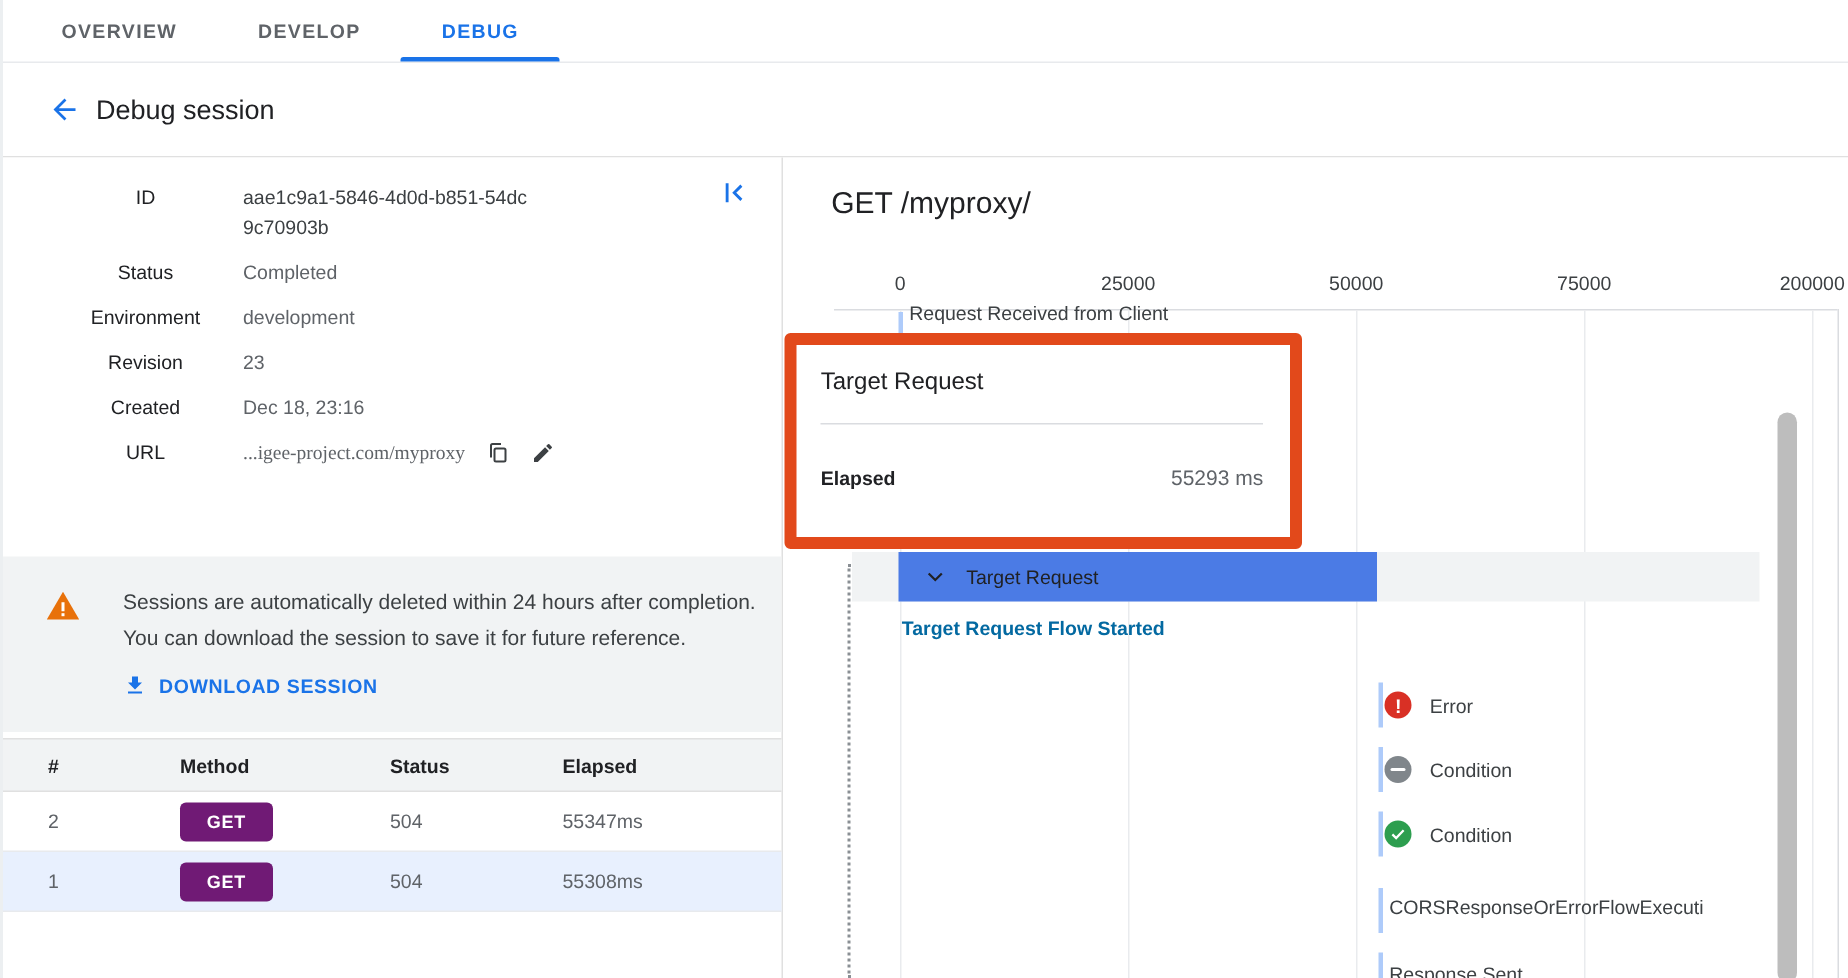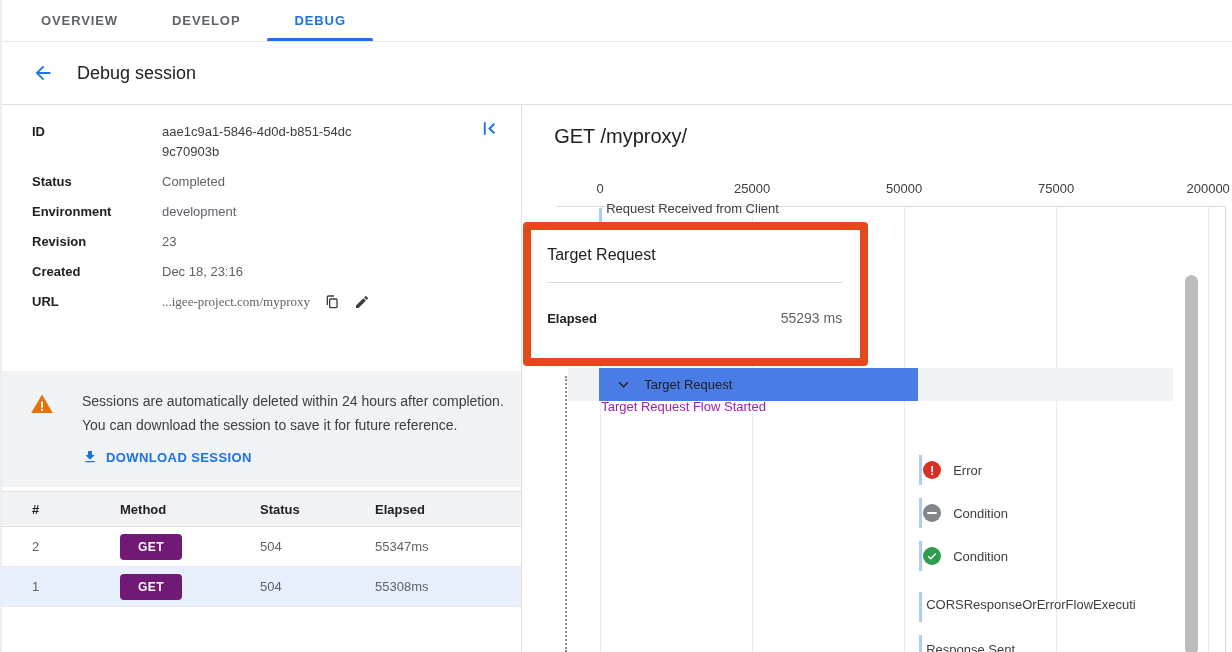--- a/index.html
+++ b/index.html
@@ -9,31 +9,31 @@
 
   
   .tabbar { height:42px; display:flex; align-items:stretch; padding-left:12px; border-bottom:1px solid #e8eaed; background:#fff; }
   .tab { display:flex; align-items:center; padding:0 27px; font-size:13px; font-weight:700; letter-spacing:.9px; color:#5f6368; cursor:pointer; position:relative;text-align:center; }
   .tab.active { color:#1a73e8; }
   .tab.active::after { content:""; position:absolute; left:0; right:0; bottom:0; height:3px; background:#1a73e8; border-radius:2px 2px 0 0; }
 
   
   .header { height:63px; display:flex; align-items:center; padding-left:28px; border-bottom:1px solid #e0e0e0; background:#fff; }
   .back-btn { width:26px; height:26px; display:flex; align-items:center; justify-content:center; cursor:pointer; }
-  .page-title { font-size:18px; font-weight:400; color:#202124; margin-left:21px; }
+  .page-title { font-size:18px; font-weight:400; color:#202124; margin-left:8px; }
 
   
   .content { display:flex; height:547px; }
   .left-panel { width:521px; border-right:1px solid #e0e0e0; background:#fff; }
   .right-panel { position:relative; width:711px; height:547px; overflow:hidden; background:#fff; }
 
   
   .meta { position:relative; padding:12px 0 0 30px; }
   .meta-row { display:flex; padding:5px 0; font-size:13px; line-height:20px; }
-  .meta-label { width:130px; font-weight:700; color:#202124; flex:none; }
+  .meta-label { width:130px; font-weight:400; color:#202124; flex:none;text-align:center; }
   .meta-value { color:#5f6368; }
   .meta-value.id-value { color:#3c4043; max-width:192px; word-break:break-all; }
   .collapse-btn { position:absolute; right:22px; top:14px; cursor:pointer; }
   .url-wrap { display:flex; align-items:center; gap:14px;font-family:Liberation Serif, serif; }
   .icon-btn { display:inline-flex; cursor:pointer; }
 
   
   .notice { margin-top:54px; background:#f1f3f4; padding:18px 14px 18px 0; display:flex; }
   .notice-icon { width:80px; flex:none; display:flex; justify-content:center; padding-top:3px; }
   .notice-body { flex:1; }
@@ -61,21 +61,21 @@
   .tooltip-title { position:absolute; left:16px; top:16px; font-size:16px; color:#202124; }
   .tooltip-divider { position:absolute; left:16px; right:18px; top:52px; height:1px; background:#dadce0; }
   .tooltip-row { position:absolute; left:16px; right:18px; top:80px; display:flex; justify-content:space-between; align-items:baseline; }
   .tooltip-metric-label { font-size:13px; font-weight:700; color:#202124; }
   .tooltip-metric-value { font-size:14px; color:#5f6368; }
 
   .group-row { position:absolute; left:46px; top:263px; width:605px; height:33px; background:#f1f3f4; z-index:1; }
   .group-bar { position:absolute; left:77px; top:263px; width:319px; height:33px; background:#4b7be5; display:flex; align-items:center; padding-left:17px; gap:13px; cursor:pointer; z-index:2; }
   .group-bar-label { font-size:13px; color:#202124; }
   .dotted-line { position:absolute; left:43px; top:271px; bottom:0; width:0; border-left:2px dotted #8a8f94; }
-  .flow-started { position:absolute; left:79px; top:294px; font-size:13px; color:#a21caf; white-space:nowrap; }
+  .flow-started { position:absolute; left:79px; top:306px; font-size:13px; color:#0369a1; white-space:nowrap;font-weight:bold; }
 
   .event-item { position:absolute; display:flex; align-items:center; gap:12px; cursor:pointer; }
   .event-label { font-size:13px; color:#3c4043; white-space:nowrap; }
   .status-circle { width:18px; height:18px; border-radius:50%; display:flex; align-items:center; justify-content:center; flex:none; }
   .status-circle.error { background:#d93025; }
   .status-circle.skipped { background:#80868b; }
   .status-circle.passed { background:#2d9e4f; }
   .excl { color:#fff; font-size:13px; font-weight:700; line-height:1; }
   .minus-bar { width:10px; height:2.5px; background:#fff; border-radius:1px; }
 

